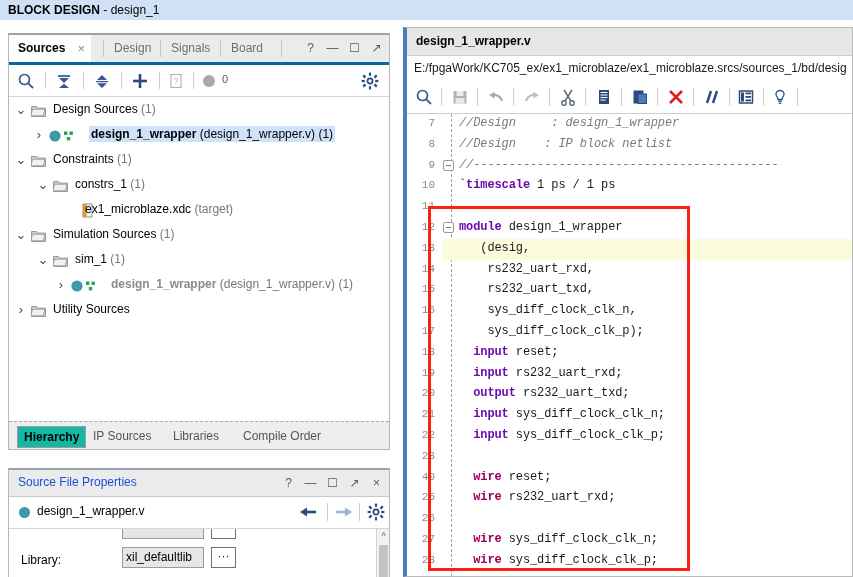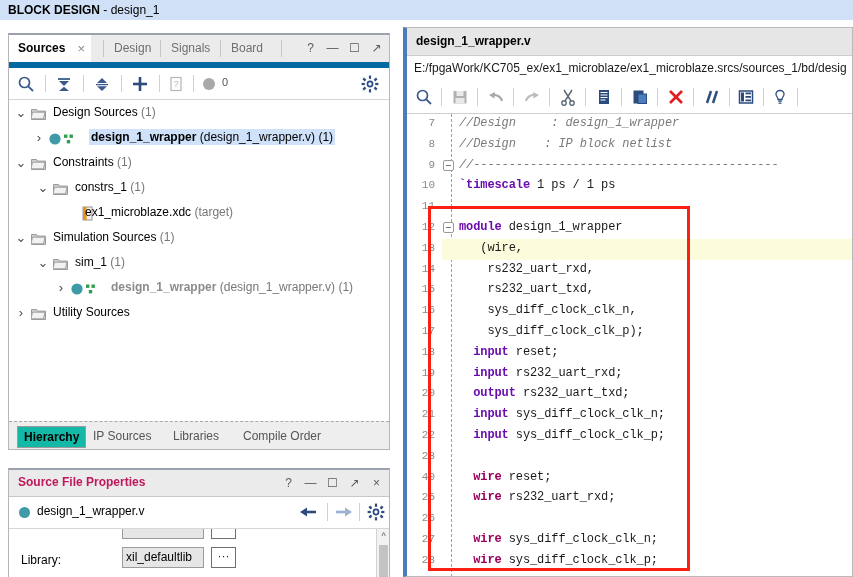--- a/index.html
+++ b/index.html
@@ -23,21 +23,21 @@
   .bd-bar .txt b{font-weight:bold;}
   .bd-bar .txt span{font-weight:normal;}
 
   
   .left-col{position:absolute;left:0;top:20px;width:396px;height:557px;background:#fff;}
 
   .panel{position:absolute;background:#ffffff;border:1px solid #b6b6b6;}
   .sources-panel{left:8px;top:13px;width:380px;height:414px;border-top:2px solid #9aa3ad;}
 
   .tabrow{
-    position:relative;height:27px;background:#ebebeb;border-bottom:6px solid #0369a1;
+    position:relative;height:27px;background:#ebebeb;border-bottom:3px solid #0369a1;
   }
   .tab{
     position:absolute;top:0;height:27px;line-height:27px;
     padding:0 9px;font-size:12px;color:#6f6f6f;box-sizing:border-box;
   }
   .tab.active{
     background:#ffffff;color:#000;font-weight:bold;border-bottom:1px solid #fff;
   }
   .tab .closex{
     position:absolute;right:6px;top:0;color:#8a8a8a;font-size:13px;font-weight:normal;
@@ -70,21 +70,21 @@
     border-top:1px dashed #a9a9a9;box-sizing:border-box;
   }
   .btab{position:absolute;top:4px;height:20px;line-height:20px;padding:0 6px;font-size:12px;color:#555;}
   .btab.active{background:#14b8a6;color:#000;font-weight:bold;border:1px solid #9c9c9c;}
 
   
   .sfp-panel{left:8px;top:448px;width:380px;height:125px;border-top:2px solid #9aa3ad;}
   .sfp-title{
     position:relative;height:26px;background:#ebebeb;border-bottom:1px solid #c8c8c8;
   }
-  .sfp-title .t{position:absolute;left:9px;top:5px;font-weight:bold;font-size:12px;color:#be185d;}
+  .sfp-title .t{position:absolute;left:9px;top:5px;font-weight:normal;font-size:12px;color:#1d4ed8;}
   .sfp-file{
     position:relative;height:31px;background:#fff;border-bottom:1px solid #d7d7d7;
   }
   .sfp-file .dot{
     position:absolute;left:10px;top:10px;width:11px;height:11px;border-radius:50%;
     background:#3f9aa8;
   }
   .sfp-file .fn{position:absolute;left:28px;top:7px;font-size:12px;color:#000;}
   .sfp-body{position:relative;height:64px;background:#fff;overflow:hidden;}
   .sfp-body .lib-lbl{position:absolute;left:12px;top:24px;font-size:12px;color:#000;}
@@ -528,21 +528,21 @@
             <div class="src"><span class="pln"></span></div>
           </div>
           <div class="codeline" style="top: 104px;">
             <div class="ln">12</div>
             <div class="fold" style="top: 4px;"></div>
             <div class="src"><span class="kw">module</span><span class="pln"> design_1_wrapper</span></div>
           </div>
           <div class="hl" style="top: 124.8px;"></div>
           <div class="codeline" style="top: 124.8px;">
             <div class="ln">13</div>
-            <div class="src"><span class="pln">   (wire,</span></div>
+            <div class="src"><span class="pln">   (desig,</span></div>
           </div>
           <div class="codeline" style="top: 145.6px; padding-left: 33px;">
             <div class="ln">14</div>
             <div class="src"><span class="pln">    rs232_uart_rxd,</span></div>
           </div>
           <div class="codeline" style="top: 166.4px;">
             <div class="ln">15</div>
             <div class="src"><span class="pln">    rs232_uart_txd,</span></div>
           </div>
           <div class="codeline" style="top: 187.2px;">

